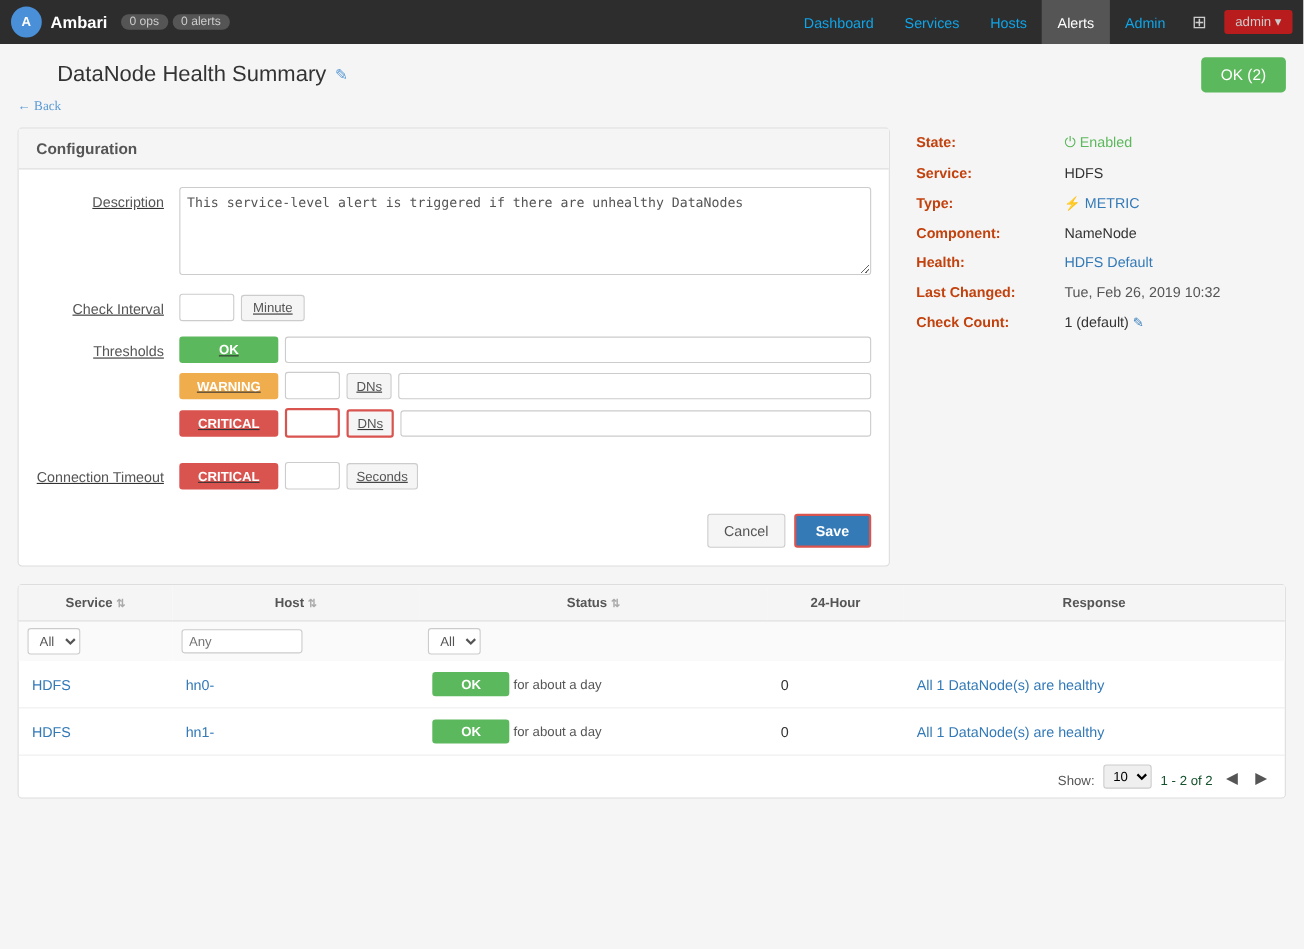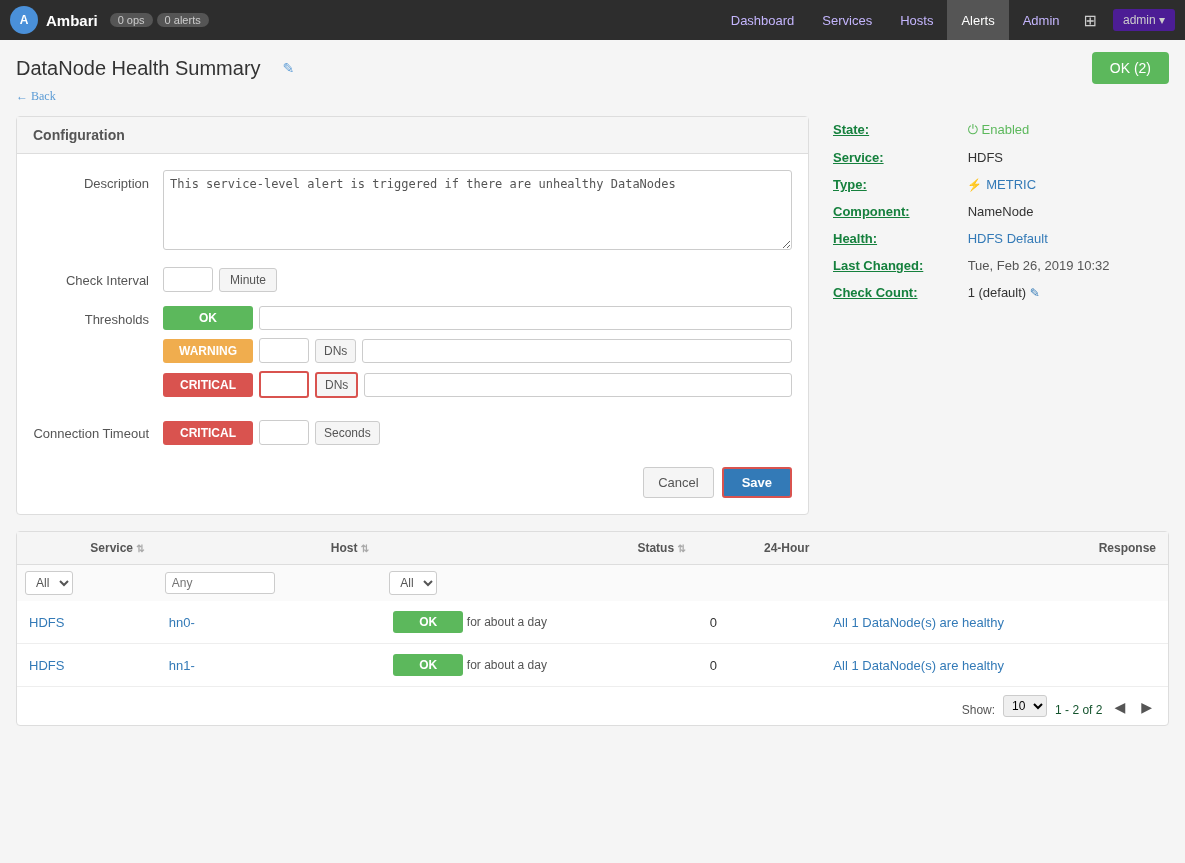--- a/index.html
+++ b/index.html
@@ -37,59 +37,59 @@
       background: #555;
       color: #ccc;
       border-radius: 10px;
       padding: 1px 8px;
       font-size: 11px;
     }
     .nav-links {
       display: flex; align-items: center;
     }
     .nav-link {
-      color: #c4b5fd;
+      color: #0ea5e9;
       padding: 0 14px;
       height: 40px;
       display: flex; align-items: center;
       text-decoration: none;
       font-size: 13px;
       cursor: pointer;
     }
     .nav-link.active {
       background: #555;
       color: #fff;
     }
     .nav-grid-icon {
       padding: 0 10px;
       color: #ccc;
       cursor: pointer;
       font-size: 16px;
     }
     .nav-user {
-      background: #4c1d95;
+      background: #b91c1c;
       color: #ccc;
       padding: 4px 10px;
       border-radius: 3px;
       cursor: pointer;
       font-size: 12px;
       margin-left: 6px;
     }
 
     
     .page-content {
       padding: 12px 16px;
     }
     .page-header {
       display: flex;
       align-items: center;
       justify-content: space-between;
       margin-bottom: 4px;
     }
-    .page-title-area { display: flex; align-items: center; gap: 22px; }
+    .page-title-area { display: flex; align-items: center; gap: 8px; margin-left: 36px; }
     .page-title {
       font-size: 20px;
       font-weight: 300;
       color: #333;
     }
     .edit-icon { color: #5b9bd5; cursor: pointer; font-size: 14px; }
     .back-link { color: #5b9bd5; font-size: 12px; cursor: pointer; text-decoration: none; font-family: Liberation Serif, serif; }
     .back-link::before { content: "← "; }
     .ok-btn {
       background: #5cb85c;
@@ -125,20 +125,21 @@
       font-weight: 600;
       color: #555;
     }
     .config-body {
       padding: 16px;
     }
     .form-row {
       display: flex;
       align-items: flex-start;
       margin-bottom: 14px;
+      text-decoration: underline;
     }
     .form-label {
       width: 130px;
       min-width: 130px;
       padding-top: 6px;
       color: #555;
       font-size: 13px;
       text-align: right;
       padding-right: 14px;
     }
@@ -252,21 +253,21 @@
     
     .info-panel {
       width: 340px;
       min-width: 280px;
     }
     .info-table { width: 100%; border-collapse: collapse; }
     .info-table tr td {
       padding: 6px 4px;
       vertical-align: top;
     }
-    .info-label { font-weight: bold; color: #15803d; white-space: nowrap; padding-right: 10px; text-decoration: underline; }
+    .info-label { font-weight: bold; color: #c2410c; white-space: nowrap; padding-right: 10px; }
     .info-value { color: #333; }
     .info-value.enabled { color: #5cb85c; }
     .info-value.metric { color: #337ab7; }
     .info-value.group { color: #337ab7; }
     .info-value.date { color: #555; margin-top: 34px; }
     .info-value.count { color: #333; }
     .edit-count { color: #337ab7; cursor: pointer; font-size: 12px; }
 
     
     .table-section {
@@ -275,21 +276,21 @@
       border-radius: 4px;
     }
     .alert-table {
       width: 100%;
       border-collapse: collapse;
     }
     .alert-table th {
       background: #f5f5f5;
       border-bottom: 1px solid #ddd;
       padding: 9px 12px;
-      text-align: right;
+      text-align: center;
       font-size: 12px;
       font-weight: 600;
       color: #555;
     }
     .alert-table th .sort-icon { color: #aaa; font-size: 10px; }
     .alert-table td {
       padding: 10px 12px;
       border-bottom: 1px solid #eee;
       vertical-align: middle;
       font-size: 13px;

